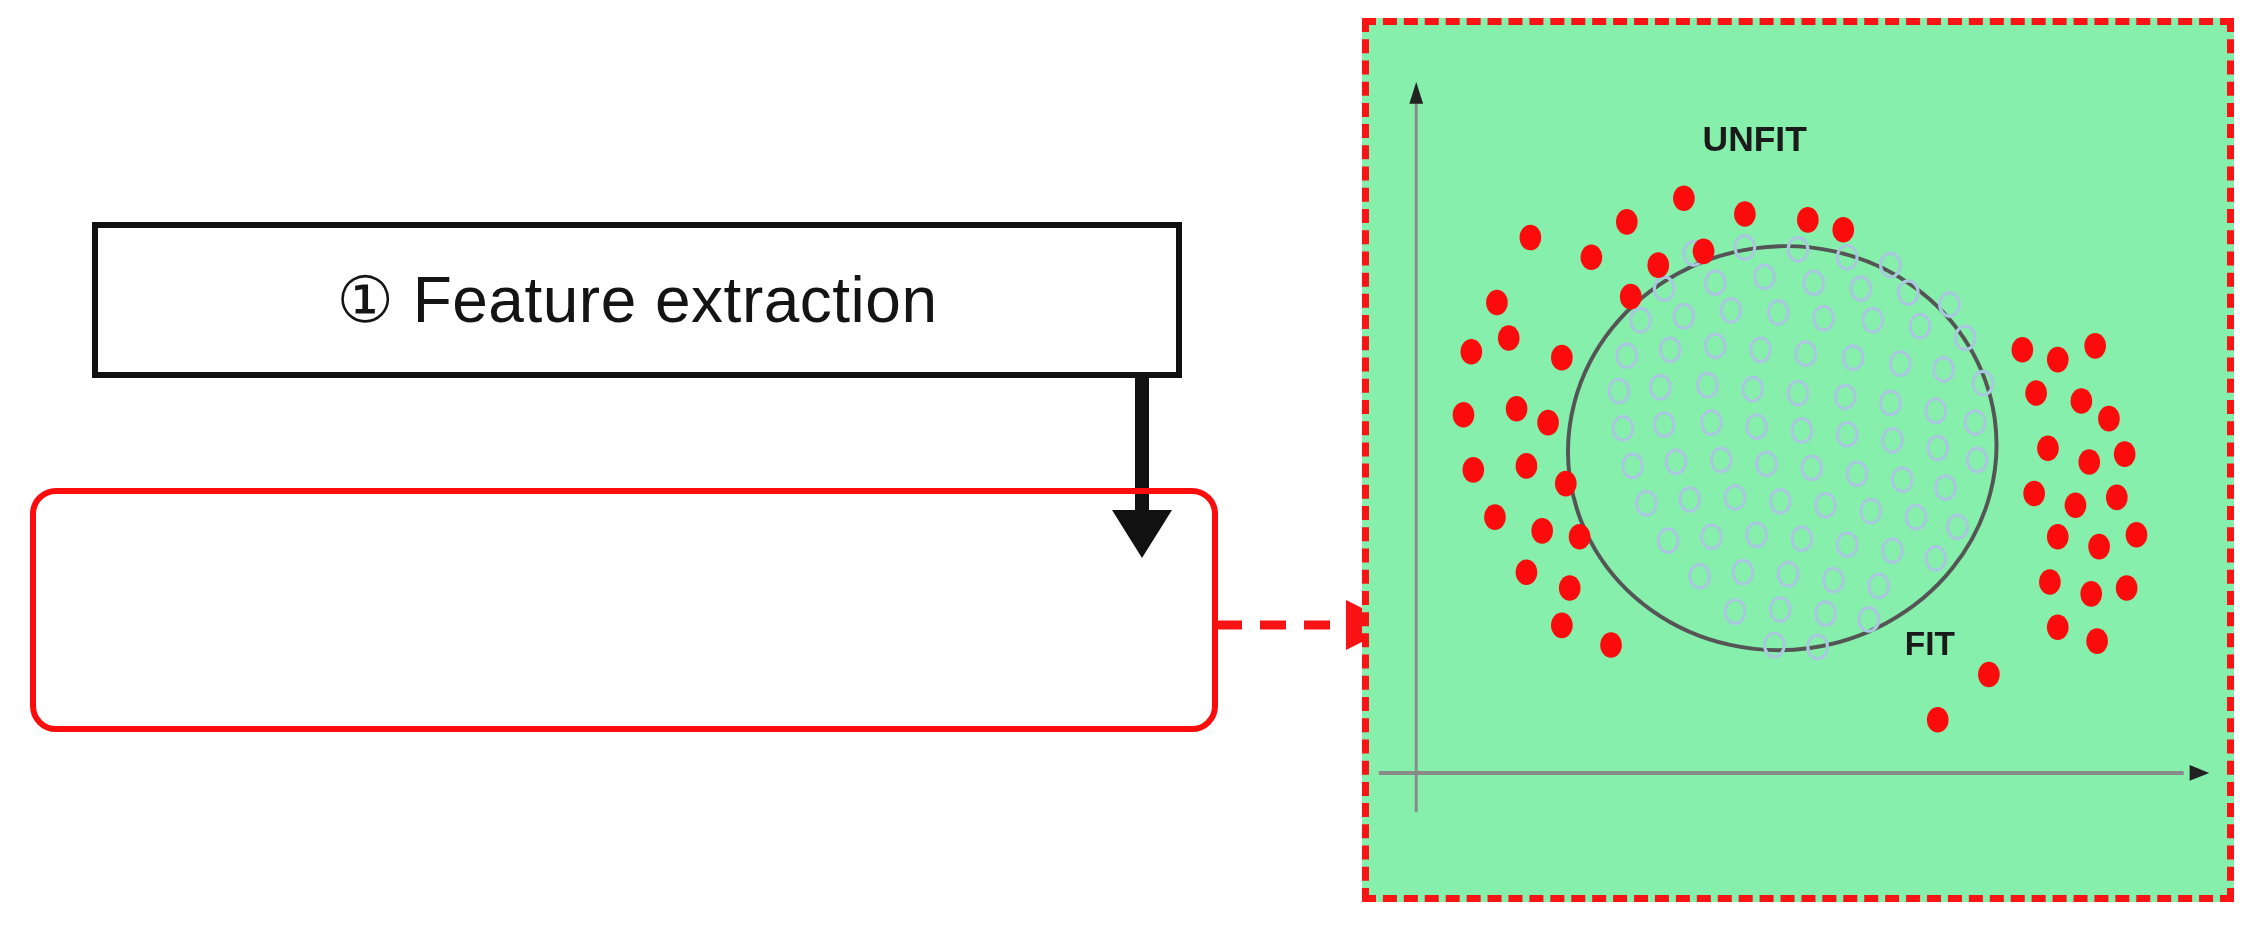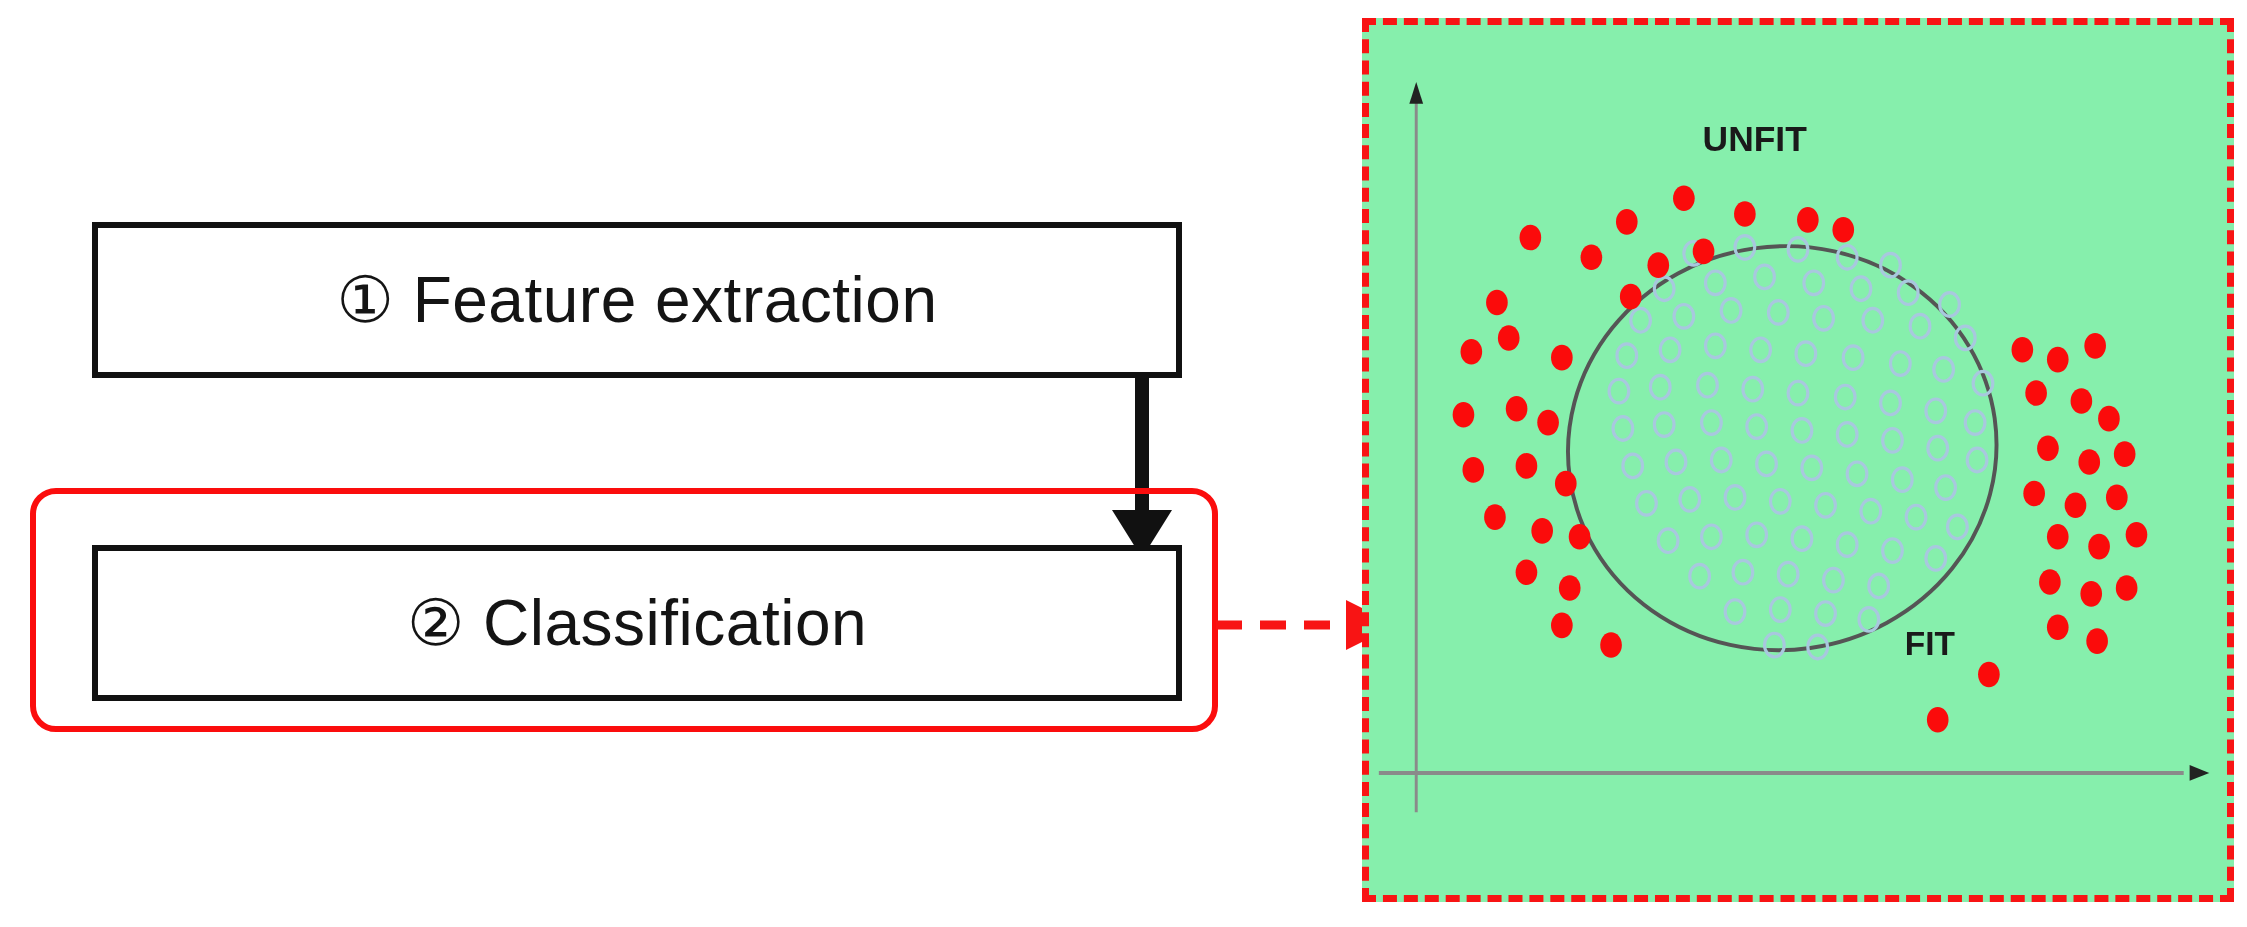--- a/index.html
+++ b/index.html
@@ -66,23 +66,20 @@
     <span class="label">① Feature extraction</span>
   </div>
 
   <svg id="flow-arrow" viewBox="0 0 120 186">
     <line x1="60" y1="0" x2="60" y2="150" stroke="#111111" stroke-width="14"></line>
     <polygon points="60,186 30,138 90,138" fill="#111111"></polygon>
   </svg>
 
   <div id="red-highlight" style="border-color: rgb(251, 13, 13);"></div>
 
-  <div class="proc-box" id="box-classification">
-    <span class="label">② Classification</span>
-  </div>
 
   <svg id="dashed-connector" viewBox="0 0 200 90">
     <line x1="16" y1="45" x2="150" y2="45" stroke="#f81414" stroke-width="9" stroke-dasharray="26 18"></line>
     <polygon points="196,45 146,20 146,70" fill="#f81414"></polygon>
   </svg>
 
 </div>
 
 <div id="scatter-panel" style="border-color: rgb(248, 20, 20);">
   <svg id="scatter-svg" viewBox="0 0 872 884" preserveAspectRatio="none">

